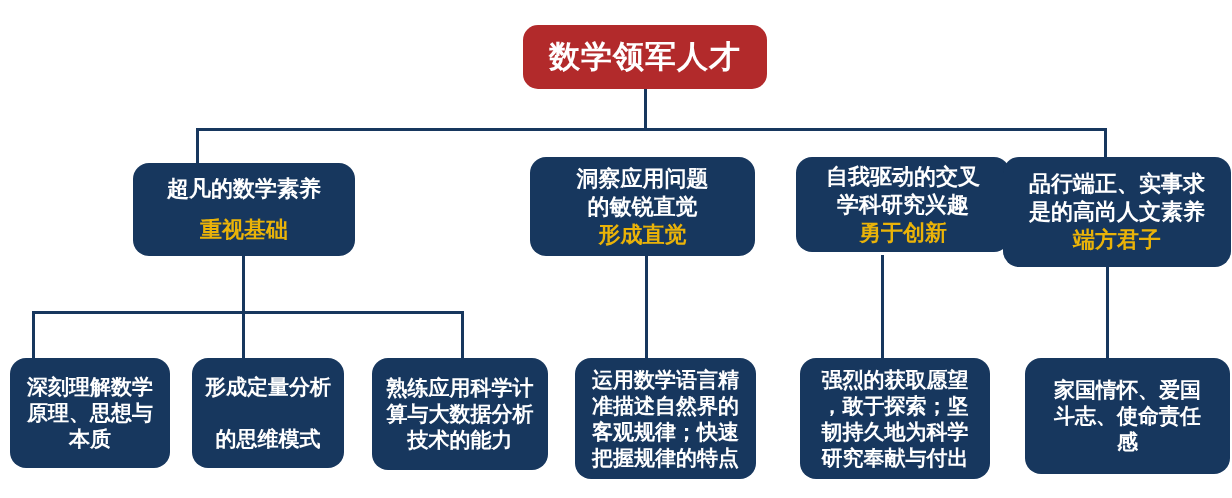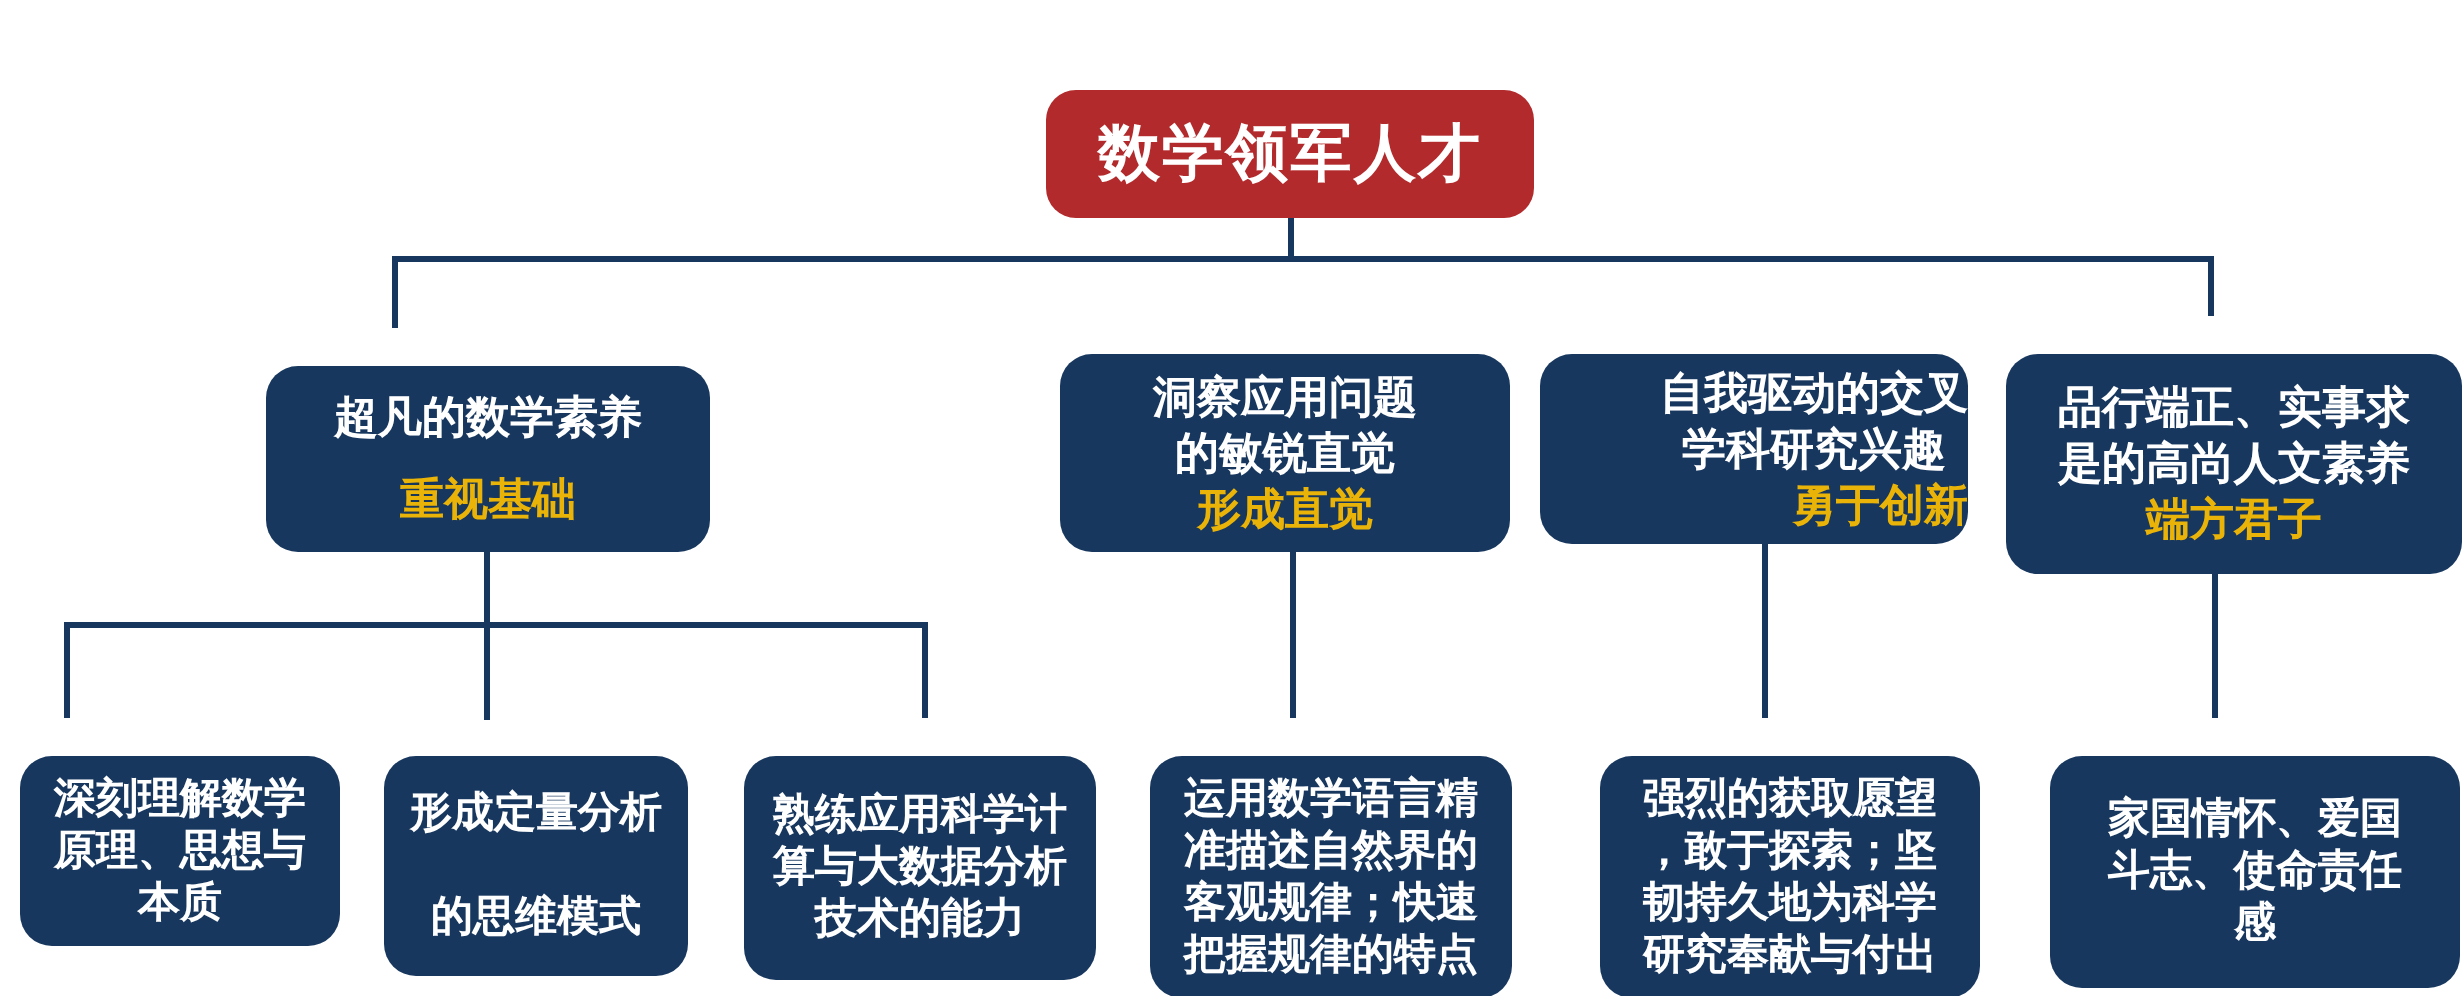--- a/index.html
+++ b/index.html
@@ -15,39 +15,38 @@
     box-sizing:border-box;
     display:flex;
     flex-direction:column;
     align-items:center;
     justify-content:center;
     text-align:center;
     color:#ffffff;
     font-weight:bold;
     border-radius:16px;
     background:#17375E;
-    margin-top:20px;
   }
   .node .txt{white-space:pre-line;}
   .root{
     left:523px;top:25px;width:244px;height:64px;
     background:#B22A2B;
     border-radius:15px;
     font-size:31px;
     letter-spacing:1px;
   }
   .branch{font-size:22px;line-height:28px;}
   .branch .tag{color:#eab308;}
   #b1{left:133px;top:163px;width:222px;height:93px;}
   #b1 .tag{margin-top:13px;}
   #b2{left:530px;top:157px;width:225px;height:99px;justify-content:center;}
-  #b3{left:770px;top:157px;width:214px;height:95px;align-items:flex-end;}
+  #b3{left:796px;top:157px;width:214px;height:95px;}
   #b4{left:1003px;top:157px;width:228px;height:110px;}
   .leaf{font-size:21px;line-height:26px;}
-  #c1{left:10px;top:358px;width:160px;height:95px;}
+  #c1{left:10px;top:358px;width:160px;height:110px;}
   #c2{left:192px;top:358px;width:152px;height:110px;}
   #c2 .txt{line-height:52px;}
   #c3{left:372px;top:358px;width:176px;height:112px;}
   #c4{left:575px;top:358px;width:181px;height:121px;}
   #c5{left:800px;top:358px;width:190px;height:121px;}
   #c6{left:1025px;top:358px;width:205px;height:116px;}
   .line{position:absolute;background:#17375E;}
   #ln-stem-root{left:644px;top:88px;width:3px;height:42px;}
   #ln-h1{left:196px;top:128px;width:911px;height:3px;}
   #ln-drop-left{left:196px;top:130px;width:3px;height:34px;}

